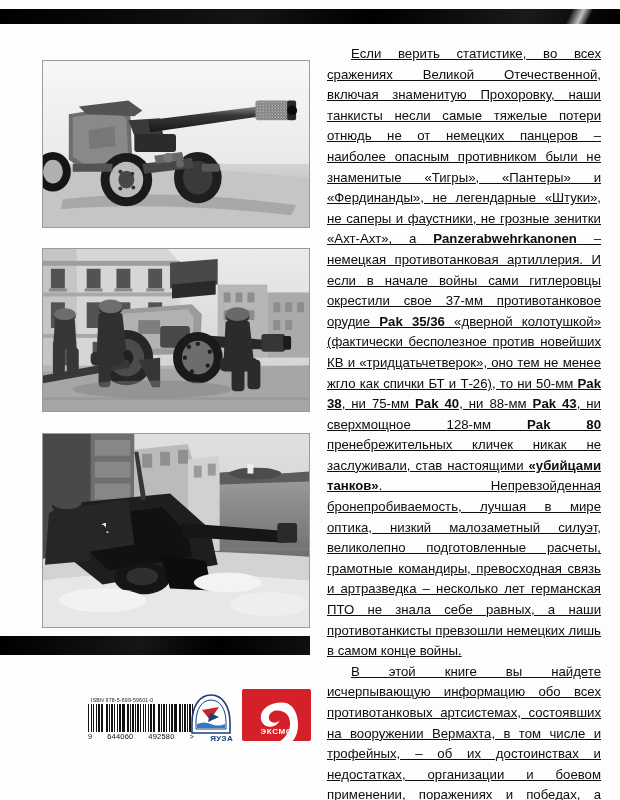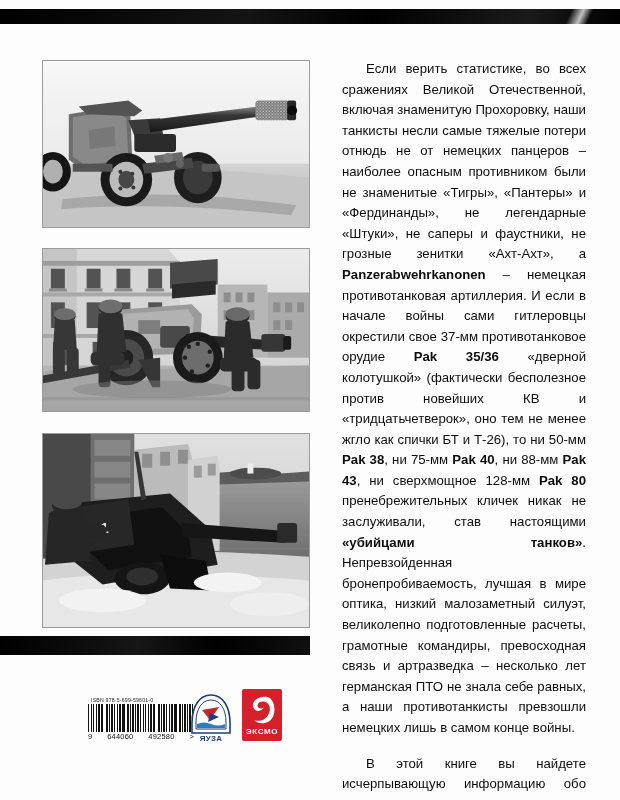--- a/index.html
+++ b/index.html
@@ -103,59 +103,59 @@
 
   
   .yauza-logo {
     position: absolute;
     left: 189px; top: 693px;
     width: 44px; height: 50px;
   }
   .eksmo-logo {
     position: absolute;
     left: 242px; top: 689px;
-    width: 40px; height: 52px;
+    width: 69px; height: 52px;
     background: #d32029;
     border-radius: 2px;
     overflow: hidden;
   }
   .eksmo-word {
     position: absolute;
     left: 0; right: 0; bottom: 5px;
     text-align: center;
     color: #fff;
     font-size: 8px;
     font-weight: bold;
     letter-spacing: .6px;
     font-family: "Liberation Sans", sans-serif;
   }
   .yauza-word {
     position: absolute;
     left: 0; right: 0; bottom: 0px;
-    text-align: center;
+    text-align: right;
     color: #1c3f7a;
     font-size: 8px;
     font-weight: bold;
     letter-spacing: .3px;
     font-family: "Liberation Sans", sans-serif;
   }
 
   
   .blurb {
     position: absolute;
     left: 327px; top: 44px;
     width: 274px;
     text-align: justify;
     font-size: 13.2px;
     line-height: 20.6px;
     color: #0d0d0d;
     font-family: "Liberation Sans", sans-serif;
     -webkit-font-smoothing: antialiased;
   }
-  .blurb p { margin: 15px; text-indent: 24px; }
+  .blurb p { margin: 0; text-indent: 24px; text-decoration: underline; }
   .blurb p + p { margin-top: 0; }
   .blurb b { font-weight: bold; }
 </style>
 </head>
 <body>
 
 <div class="cover">
 
   <div class="top-band"></div>
   <div class="top-band-gloss"></div>

